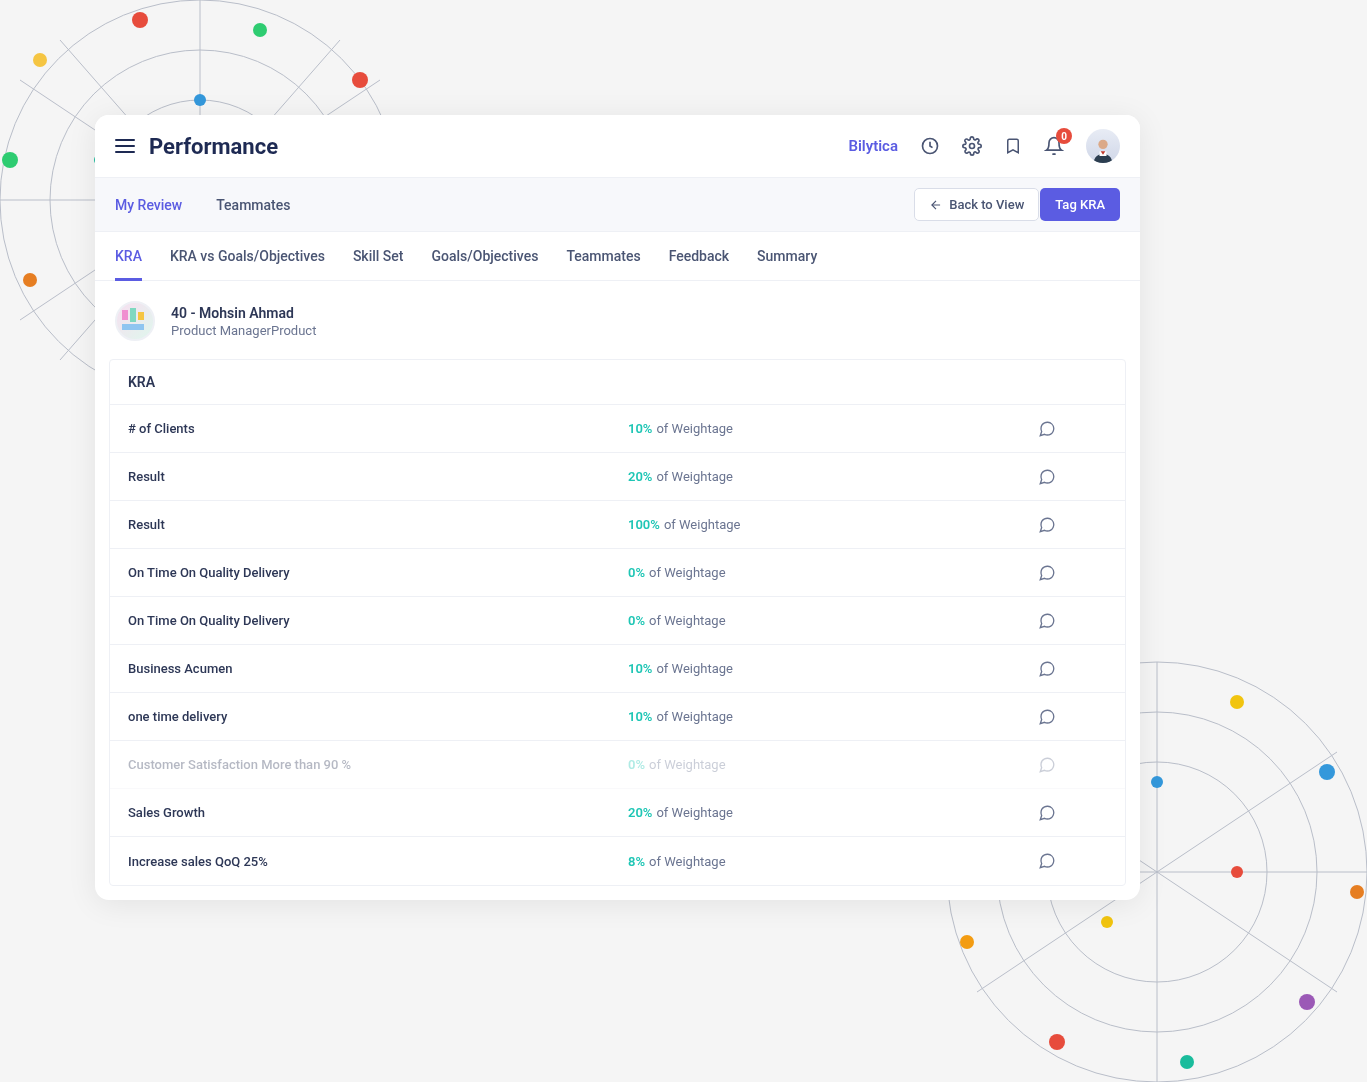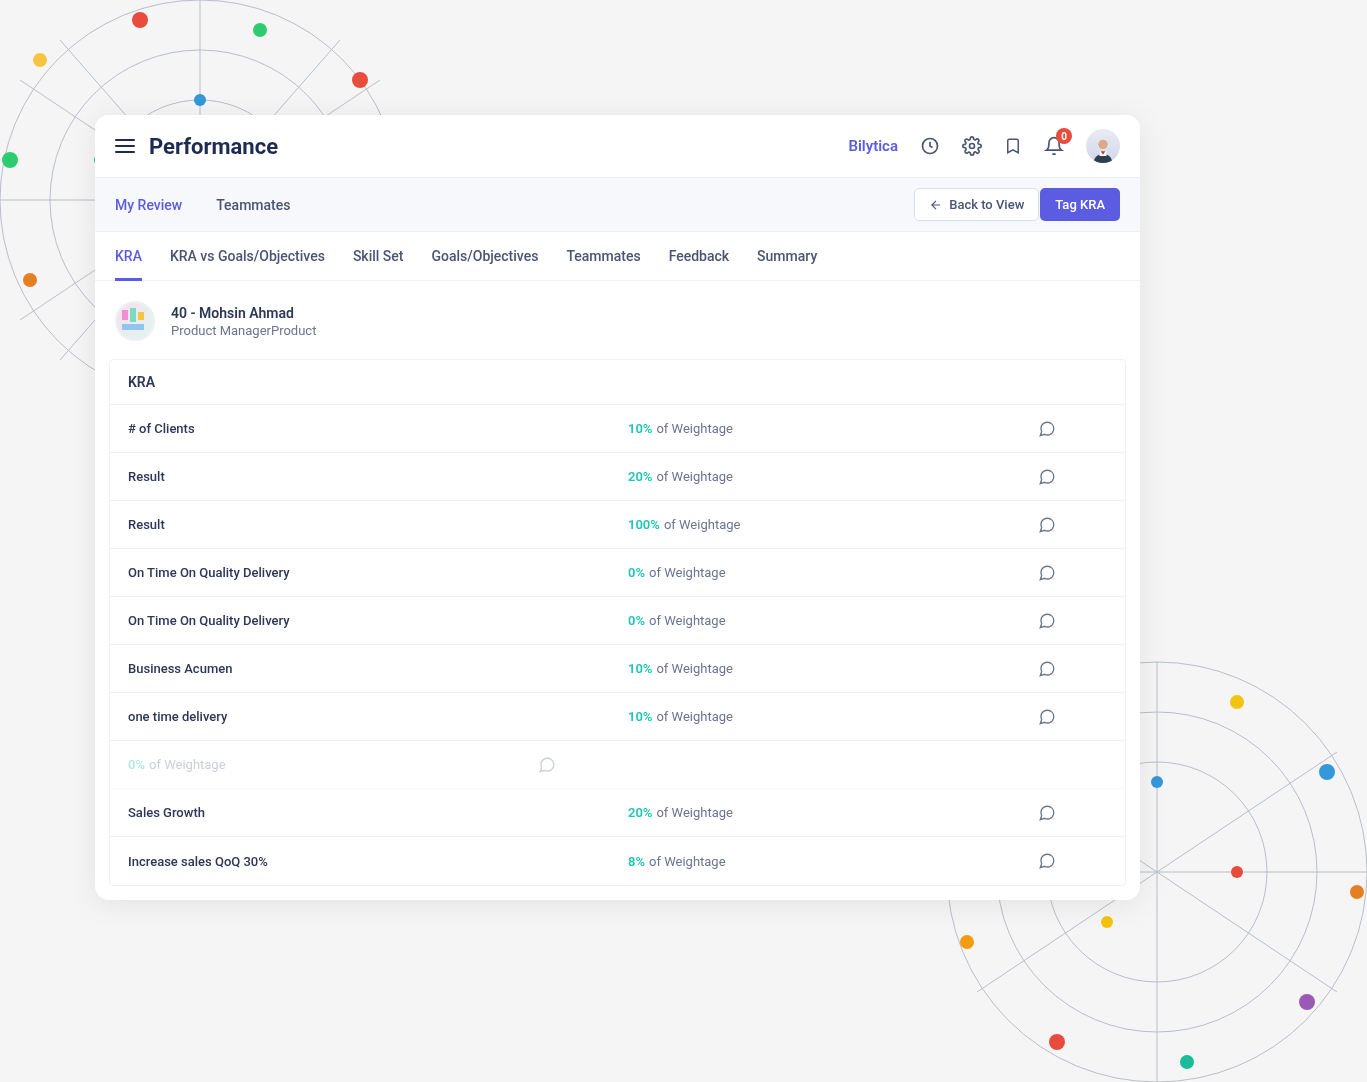--- a/index.html
+++ b/index.html
@@ -395,20 +395,21 @@
           </div>
           <div class="kra-action">
             <div class="comment-icon">
               <svg width="18" height="18" viewBox="0 0 24 24" fill="none" stroke="currentColor" stroke-width="1.8">
                 <path d="M21 11.5a8.38 8.38 0 0 1-.9 3.8 8.5 8.5 0 0 1-7.6 4.7 8.38 8.38 0 0 1-3.8-.9L3 21l1.9-5.7a8.38 8.38 0 0 1-.9-3.8 8.5 8.5 0 0 1 4.7-7.6 8.38 8.38 0 0 1 3.8-.9h.5a8.48 8.48 0 0 1 8 8v.5z"></path>
               </svg>
             </div>
           </div>
         </div>
         <div class="kra-row ghost">
+          <div class="kra-name">Customer Satisfaction More than 90 %</div>
           <div class="kra-weight">
             <span class="kra-pct">0%</span>
             <span class="kra-weight-label"> of Weightage</span>
           </div>
           <div class="kra-action">
             <div class="comment-icon">
               <svg width="18" height="18" viewBox="0 0 24 24" fill="none" stroke="currentColor" stroke-width="1.8">
                 <path d="M21 11.5a8.38 8.38 0 0 1-.9 3.8 8.5 8.5 0 0 1-7.6 4.7 8.38 8.38 0 0 1-3.8-.9L3 21l1.9-5.7a8.38 8.38 0 0 1-.9-3.8 8.5 8.5 0 0 1 4.7-7.6 8.38 8.38 0 0 1 3.8-.9h.5a8.48 8.48 0 0 1 8 8v.5z"></path>
               </svg>
             </div>
@@ -422,21 +423,21 @@
           </div>
           <div class="kra-action">
             <div class="comment-icon">
               <svg width="18" height="18" viewBox="0 0 24 24" fill="none" stroke="currentColor" stroke-width="1.8">
                 <path d="M21 11.5a8.38 8.38 0 0 1-.9 3.8 8.5 8.5 0 0 1-7.6 4.7 8.38 8.38 0 0 1-3.8-.9L3 21l1.9-5.7a8.38 8.38 0 0 1-.9-3.8 8.5 8.5 0 0 1 4.7-7.6 8.38 8.38 0 0 1 3.8-.9h.5a8.48 8.48 0 0 1 8 8v.5z"></path>
               </svg>
             </div>
           </div>
         </div>
         <div class="kra-row">
-          <div class="kra-name">Increase sales QoQ 30%</div>
+          <div class="kra-name">Increase sales QoQ 25%</div>
           <div class="kra-weight">
             <span class="kra-pct">8%</span>
             <span class="kra-weight-label"> of Weightage</span>
           </div>
           <div class="kra-action">
             <div class="comment-icon">
               <svg width="18" height="18" viewBox="0 0 24 24" fill="none" stroke="currentColor" stroke-width="1.8">
                 <path d="M21 11.5a8.38 8.38 0 0 1-.9 3.8 8.5 8.5 0 0 1-7.6 4.7 8.38 8.38 0 0 1-3.8-.9L3 21l1.9-5.7a8.38 8.38 0 0 1-.9-3.8 8.5 8.5 0 0 1 4.7-7.6 8.38 8.38 0 0 1 3.8-.9h.5a8.48 8.48 0 0 1 8 8v.5z"></path>
               </svg>
             </div>

